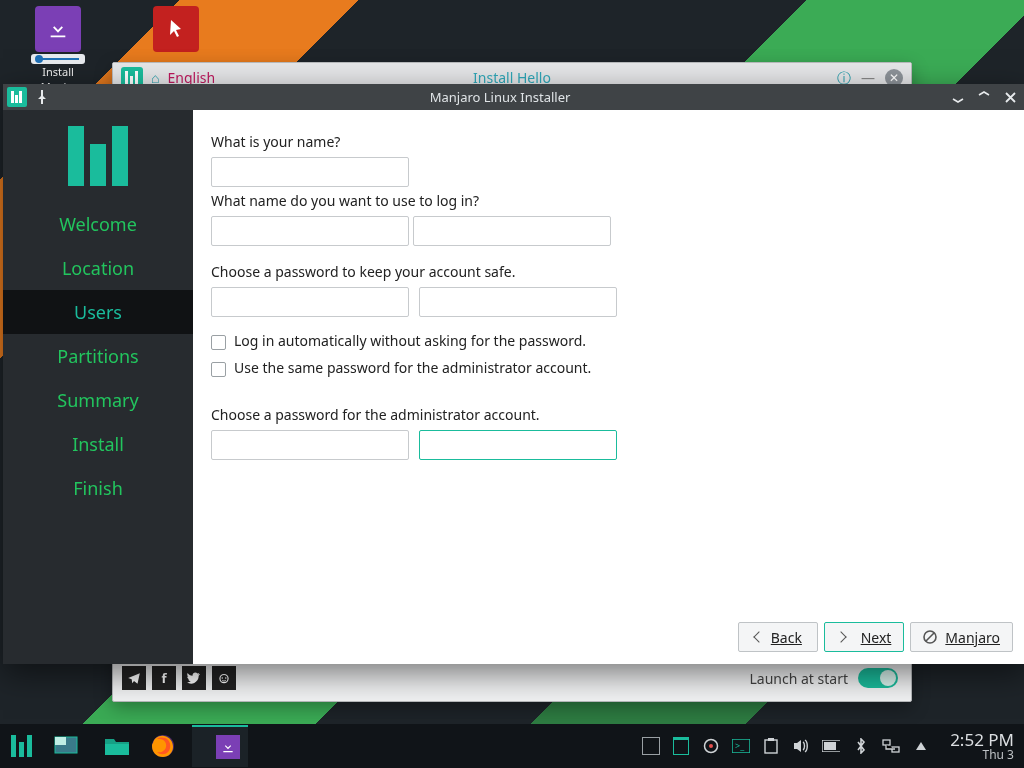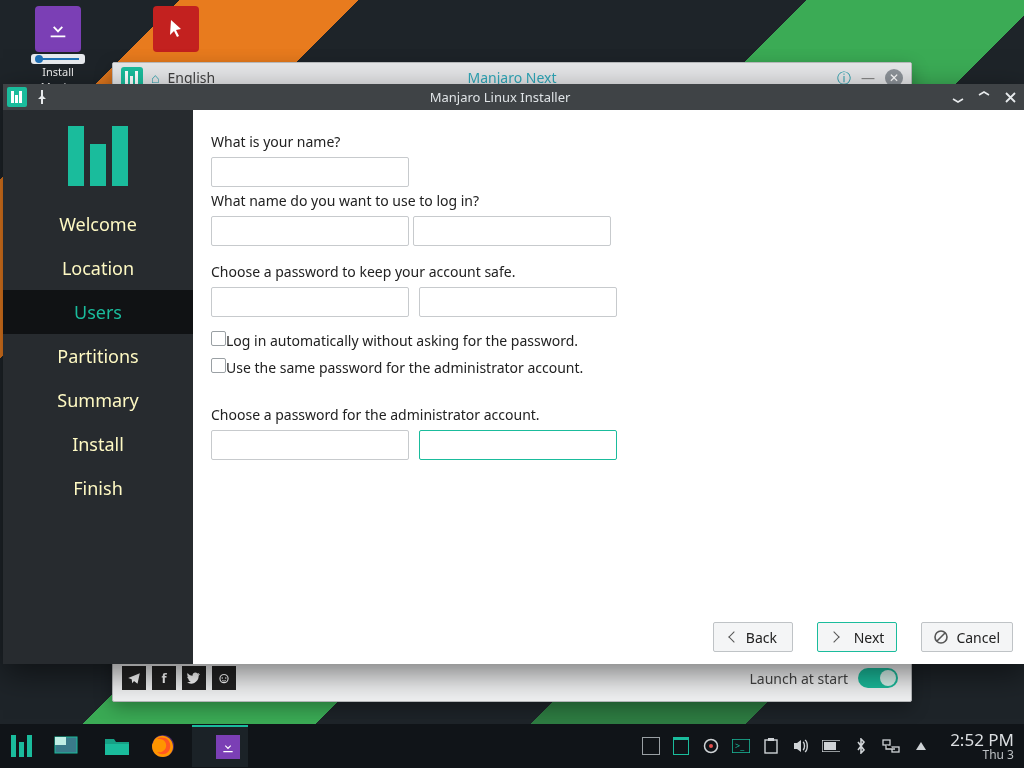--- a/index.html
+++ b/index.html
@@ -64,37 +64,37 @@
   .sidebar {
     width:190px; background:#272b2f; color:#d6dadd; display:flex; flex-direction:column; align-items:center;
     padding-top:10px;
   }
   .sidebar .logo { width:60px; height:60px; margin:6px 0 16px 0; display:flex; gap:6px;}
   .sidebar .logo span{ background:#1abc9c; display:block;}
   .sidebar .logo .a{ width:16px; height:60px;}
   .sidebar .logo .b{ width:16px; height:42px; margin-top:18px;}
   .sidebar .logo .c{ width:16px; height:60px;}
   .side-item {
-    width:100%; text-align:center; padding:10px 0; font-size:18px; color:#fef9c3; cursor:default;
+    width:100%; text-align:center; padding:10px 0; font-size:18px; color:#22c55e; cursor:default;
   }
   .side-item.active { background:#101214; color:#1abc9c; }
 
   .content { flex:1; padding:16px 18px 12px 18px; font-size:14px; color:#222; position:relative;}
   .field-label { margin:6px 0 6px 0; }
   .tinput {
     width:198px; height:30px; border:1px solid #c7cacd; border-radius:2px; padding:2px 6px;
     font-size:14px; background:#fff;
   }
   .tinput.focused { border:1px solid #1abc9c; outline:none;}
   .row2 { display:flex; gap:10px; }
-  .chk-row { display:flex; align-items:flex-start; margin:8px 0;}
+  .chk-row { display:flex; align-items:flex-end; gap:8px; margin:8px 0;}
   .chk { width:15px; height:15px; border:1px solid #9aa0a4; border-radius:2px; background:#fff;}
 
   .footer-btns {
-    position:absolute; right:14px; bottom:12px; display:flex; gap:24px;
+    position:absolute; right:14px; bottom:12px; display:flex; gap:6px;text-decoration:underline;
   }
   .btn {
     min-width:80px; height:30px; border:1px solid #bfc3c6; border-radius:2px;
     background:#f4f5f6; display:flex; align-items:center; justify-content:center; gap:8px;
     font-size:14px; color:#222; cursor:pointer; padding:0 12px;
   }
   .btn.primary { border:1px solid #1abc9c;justify-content:space-between; }
   .chev { width:8px; height:8px; border-top:1.8px solid #555; border-right:1.8px solid #555; display:inline-block;}
   .chev.left { transform:rotate(-135deg);}
   .chev.right{ transform:rotate(45deg);}
@@ -153,23 +153,23 @@
   <div class="hello-title">
     <div class="mh-left">
       <div class="badge">
         <svg width="14" height="14">
             <rect width="3" height="14" fill="#fff"></rect>
             <rect x="5" y="5" width="3" height="9" fill="#fff"></rect>
             <rect x="10" width="3" height="14" fill="#fff"></rect>
           </svg>
       </div>
       <span style="color:#1f9aa8">⌂</span>
-      <span style="color:#404040">English</span>
-    </div>
-    <span>Manjaro Next</span>
+      <span style="color:#be185d">English</span>
+    </div>
+    <span>Install Hello</span>
     <div class="mh-right">
       <span style="color:#1f9aa8">ⓘ</span>
       <span style="color:#888">—</span>
       <span style="width:18px;height:18px;border-radius:50%;background:#8d9399;color:#fff;display:inline-flex;align-items:center;justify-content:center;font-size:12px;">✕</span>
     </div>
   </div>
 </div>
 <div class="hello-social">
   <div class="s">
       <svg width="14" height="14" viewBox="0 0 24 24">
@@ -286,21 +286,21 @@
           <span class="chev right"></span>
           <span>Next</span>
         </div>
         <div class="btn">
           <span style="position:relative;width:14px;height:14px;">
             <svg width="14" height="14" viewBox="0 0 14 14">
                 <circle cx="7" cy="7" r="6" fill="none" stroke="#555" stroke-width="1.6"></circle>
                 <line x1="3" y1="11" x2="11" y2="3" stroke="#555" stroke-width="1.6"></line>
               </svg>
           </span>
-          <span>Cancel</span>
+          <span>Manjaro</span>
         </div>
       </div>
     </div>
   </div>
 </div>
 
 <div class="taskbar">
   <div class="tb-left">
     <div class="tb-btn">
       <div class="manj">

